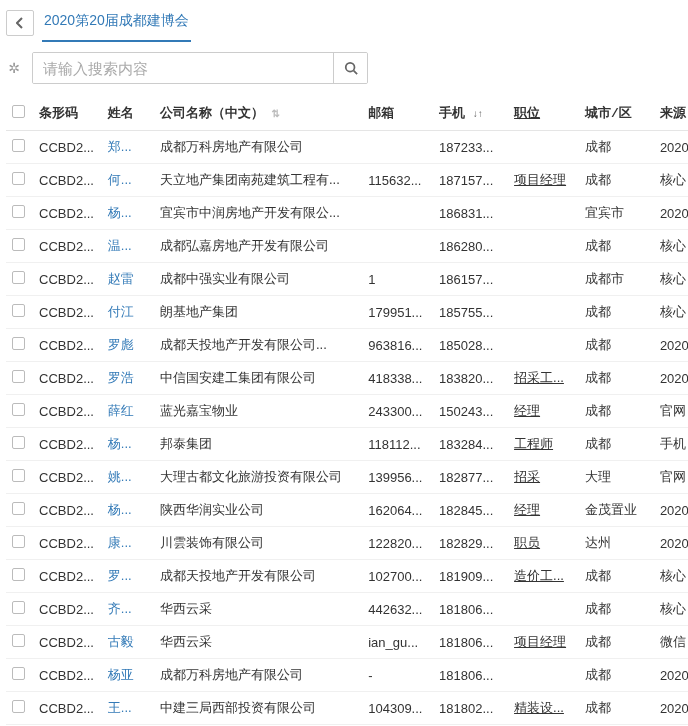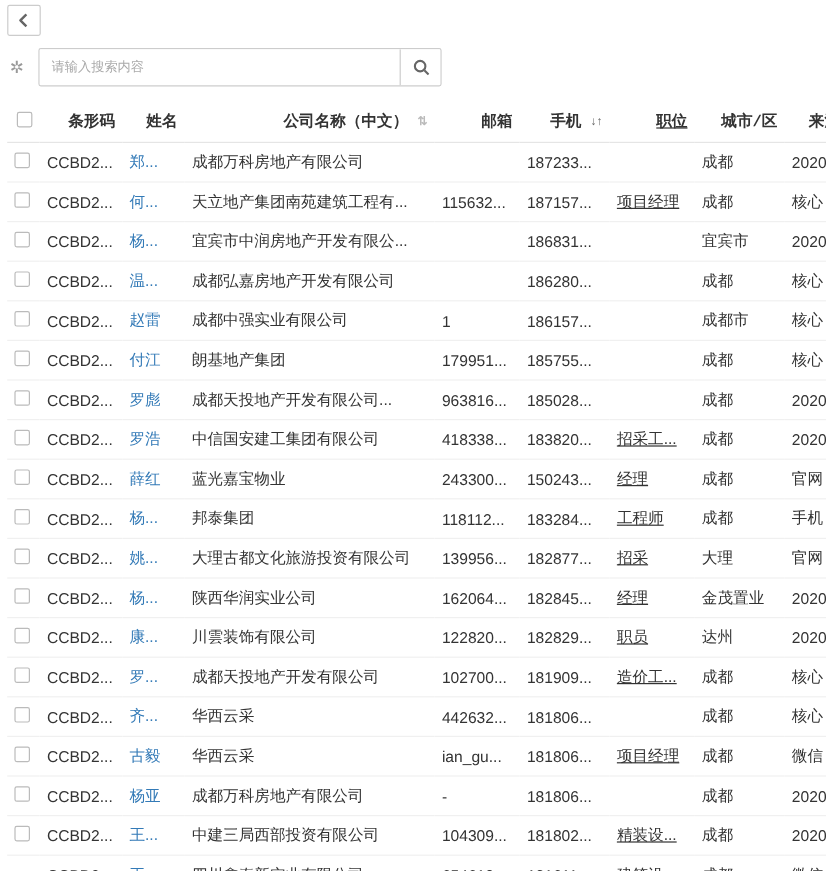--- a/index.html
+++ b/index.html
@@ -52,21 +52,21 @@
     display: flex;
     border: 1px solid #ccc;
     border-radius: 2px;
     overflow: hidden;
   }
   .search-input {
     width: 300px;
     height: 30px;
     border: none;
     padding: 0 10px;
-    font-size: 11px;
+    font-size: 15px;
     outline: none;
   }
   .search-input::placeholder { color: #aaa; }
   .search-btn {
     width: 34px;
     border: none;
     border-left: 1px solid #ccc;
     background: #fff;
     cursor: pointer;
     display: flex;
@@ -79,21 +79,21 @@
   .table-scroll {
     overflow-x: auto;
     padding-left: 6px;
   }
   table {
     border-collapse: collapse;
     width: 700px;
     table-layout: fixed;
   }
   thead th {
-    text-align: right;
+    text-align: left;
     font-weight: bold;
     color: #333;
     padding: 8px 6px;
     border-bottom: 1px solid #e5e5e5;
     white-space: nowrap;
     overflow: hidden;
     text-overflow: ellipsis;
     font-size: 13px;
   }
   tbody td {
@@ -136,20 +136,21 @@
 </style>
 </head>
 <body>
 
 <div class="top-bar">
   <div class="back-btn">
     <svg viewBox="0 0 8 12">
         <path d="M6 1 L1 6 L6 11"></path>
       </svg>
   </div>
+  <div class="tab">2020第20届成都建博会</div>
 </div>
 
 <div class="search-row">
   <span class="gear-icon">✲</span>
   <div class="search-wrap">
     <input class="search-input" type="text" placeholder="请输入搜索内容" style="">
     <button class="search-btn">
       <svg viewBox="0 0 16 16">
           <circle cx="7" cy="7" r="5"></circle>
           <line x1="11" y1="11" x2="15" y2="15"></line>

